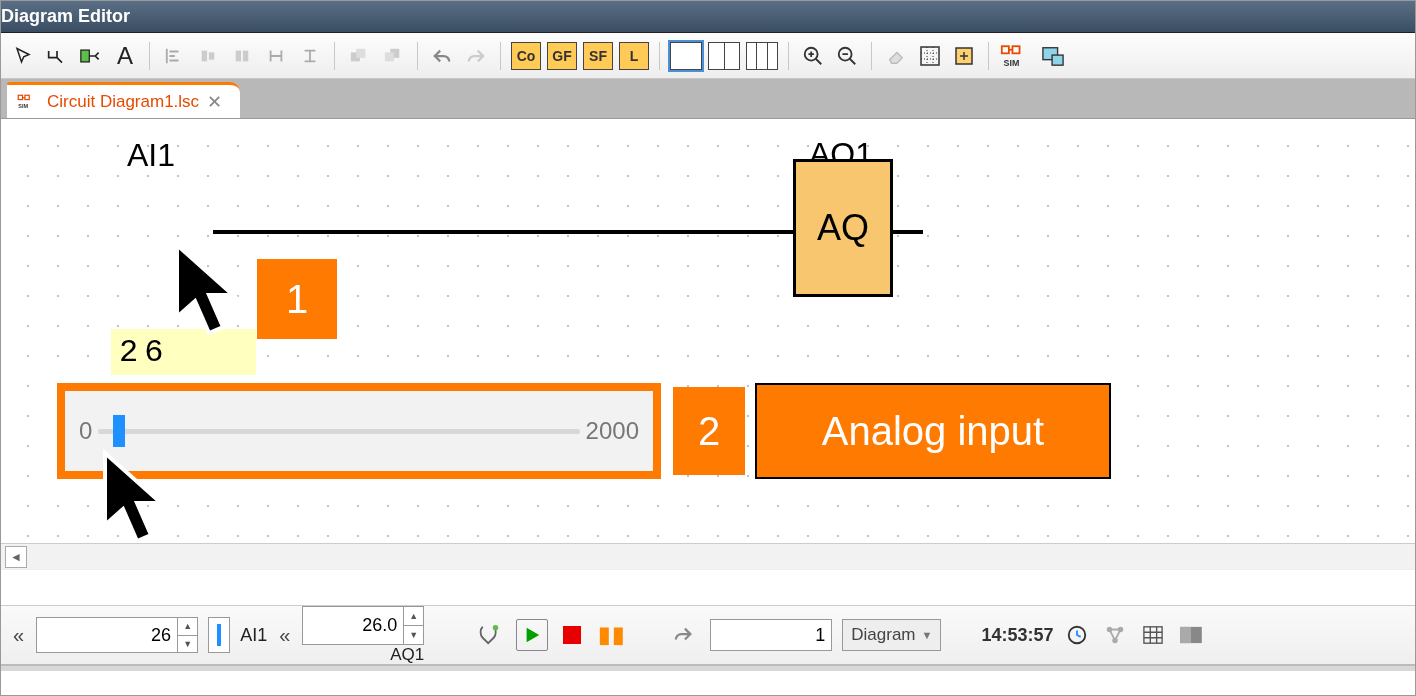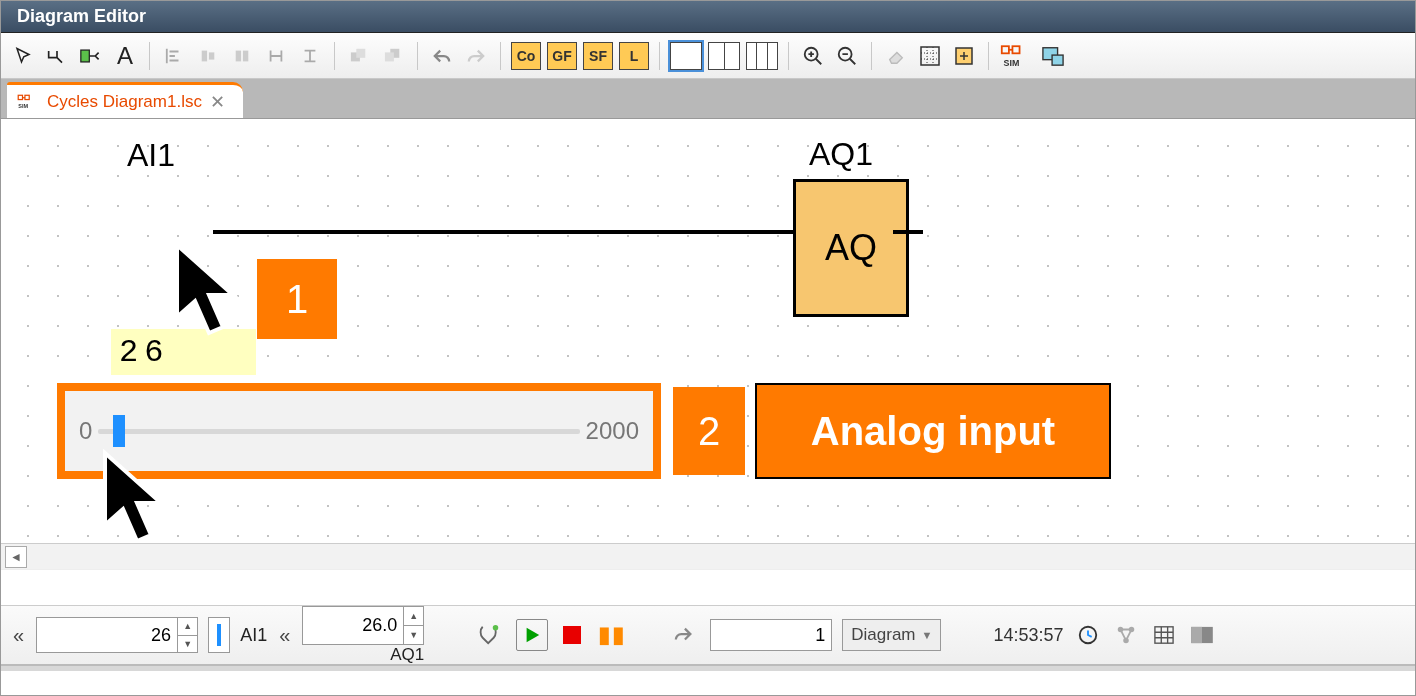--- a/index.html
+++ b/index.html
@@ -1,19 +1,19 @@
 <!DOCTYPE html>
 <html><head>
 <meta charset="utf-8">
 <style>
 * { margin: 0; padding: 0; box-sizing: border-box; font-family: "Segoe UI", Arial, sans-serif; }
 body { width: 1416px; height: 696px; background: #fff; overflow: hidden; border: 1px solid #999; }
 
 
-.titlebar { height: 32px; background: linear-gradient(#5a6f85, #3a4d63); color: #fff; display: flex; align-items: center; padding: 0 16px; font-size: 18px; font-weight: 600; border-bottom: 1px solid #222; }
+.titlebar { height: 32px; background: linear-gradient(#5a6f85, #3a4d63); color: #fff; display: flex; align-items: center; padding: 0 0; font-size: 18px; font-weight: 600; border-bottom: 1px solid #222; }
 
 
 .toolbar { height: 46px; background: linear-gradient(#fdfdfd, #eeeeee); border-bottom: 1px solid #c8c8c8; display: flex; align-items: center; padding: 0 6px; gap: 2px; }
 .tb-btn { width: 32px; height: 32px; display: flex; align-items: center; justify-content: center; border-radius: 2px; cursor: pointer; font-size: 18px; color: #444; }
 .tb-sep { width: 1px; height: 28px; background: #c8c8c8; margin: 0 6px; }
 .tb-code { width: 30px; height: 28px; display: flex; align-items: center; justify-content: center; background: #ffca55; border: 1.5px solid #444; font-size: 14px; font-weight: 600; color: #333; margin: 0 2px; cursor: pointer; }
 .tb-view { width: 32px; height: 28px; border: 1.5px solid #444; background: #fff; display: flex; cursor: pointer; margin: 0 2px; }
 .tb-view.selected { box-shadow: 0 0 0 2px #4a90d9; }
 .tb-view .pane { flex: 1; border-right: 1.5px solid #444; }
 .tb-view .pane:last-child { border-right: none; }
@@ -29,21 +29,21 @@
 .canvas-wrap { position: relative; width: 100%; height: 424px; background: #fff; overflow: hidden; }
 .dot-grid { position: absolute; inset: 0; background-image: radial-gradient(#c2c2c2 1px, transparent 1px); background-size: 30px 30px; background-position: 12px 12px; }
 .block { position: absolute; border: 3px solid #000; background: #f7c66f; display: flex; align-items: center; justify-content: center; font-size: 36px; font-family: Arial; }
 .block-label { position: absolute; font-size: 32px; color: #000; }
 .block-value { position: absolute; font-size: 32px; color: #000; background: #ffffc0; padding: 2px 8px; font-family:"Courier New",monospace;}
 .wire { position: absolute; height: 4px; background: #000; }
 .wire-out { position: absolute; height: 4px; background: #000; }
 
 .cursor-arrow { position: absolute; width: 70px; height: 90px; pointer-events:none; }
 .callout-num { position: absolute; background: #ff7a00; color: #fff; font-size: 40px; font-weight: 400; display: flex; align-items: center; justify-content: center; }
-.callout-text { position: absolute; background: #ff7a00; color: #fff; font-size: 40px; font-weight: 700; display: flex; align-items: center; justify-content: center; padding: 0 24px; }
+.callout-text { position: absolute; background: #ff7a00; color: #fff; font-size: 40px; font-weight: 400; display: flex; align-items: center; justify-content: center; padding: 0 24px; }
 .slider-box { position: absolute; border: 8px solid #ff7a00; background: #f2f2f2; display: flex; align-items: center; padding: 0 14px; gap: 6px; }
 .slider-track { flex: 1; height: 5px; background: #d8d8d8; position: relative; border-radius:2px;}
 .slider-thumb { position: absolute; top: -14px; width: 12px; height: 32px; background: #1e90ff; }
 .slider-label { font-size: 24px; color: #777; }
 
 
 .hscroll { height: 26px; background: #f2f2f2; border-top: 1px solid #ccc; display: flex; align-items: center; }
 .hscroll-btn { width: 22px; height: 22px; border: 1px solid #aaa; background: #fff; display: flex; align-items: center; justify-content: center; font-size: 12px; color: #666; margin-left:4px;}
 .hscroll-track { flex: 0 0 846px; height: 22px; background: #e7e7e7; border: 1px solid #ccc; margin: 0 2px; display:flex; align-items:center; justify-content:center; color:#888; font-size:10px; letter-spacing:2px;}
 
@@ -66,21 +66,21 @@
 .aq-field .sim-input{width:100px;}
 .aq-label{font-size:17px;color:#222;}
 .sim-btn { width:32px; height:32px; display:flex; align-items:center; justify-content:center; cursor:pointer; border-radius:2px;}
 .sim-btn.play svg{color:#00a000;}
 .sim-btn.stop{width:28px;height:28px;}
 .sim-btn.stop .sq{width:18px;height:18px;background:#e80000;}
 .sim-btn.pause{color:#ff8a00;font-size:22px;font-weight:900;letter-spacing:2px;}
 .cycles-field{display:flex;align-items:center;height:32px;border:1px solid #999;background:#fff;}
 .cycles-field .sim-input{width:120px;}
 .cycles-select{height:32px;border:1px solid #999;background:#eee;padding:0 8px;display:flex;align-items:center;gap:6px;cursor:pointer;color:#444;}
-.time{font-size:18px;font-weight:400;margin-left:12px;}
+.time{font-size:18px;font-weight:700;}
 .sim-icon{width:28px;height:28px;display:flex;align-items:center;justify-content:center;cursor:pointer;color:#555;}
 .bottom-line{height:6px;background:#d8d8d8;border-top:1px solid #bbb;}
 </style>
 </head>
 <body>
 
 <div class="titlebar">
   <span>Diagram Editor</span>
 </div>
 
@@ -241,35 +241,35 @@
 <div class="tabbar">
   <div class="tab">
     <span class="tab-icon">
       <svg width="22" height="16" viewBox="0 0 36 24">
         <rect x="2" y="1" width="7" height="7" fill="none" stroke="#e84a00" stroke-width="2"></rect>
         <rect x="13" y="1" width="7" height="7" fill="none" stroke="#e84a00" stroke-width="2"></rect>
         <path d="M9 5h4" stroke="#e84a00" stroke-width="2"></path>
         <text x="2" y="22" font-size="9" fill="#333" font-weight="600">SIM</text>
       </svg>
     </span>
-    <span>Cycles Diagram1.lsc</span>
+    <span>Circuit Diagram1.lsc</span>
     <span class="tab-close">✕</span>
   </div>
 </div>
 
 <div class="canvas-wrap">
   <div class="dot-grid"></div>
 
   <div class="block-label" style="left:126px; top:18px;">AI1</div>
   <div class="block-value" style="left:110px; top:210px; width:145px; height:46px; display:flex; align-items:center; letter-spacing:6px;">26</div>
 
   <div class="wire" style="left:212px; top:111px; width:580px;"></div>
 
   <div class="block-label" style="left:808px; top:17px;">AQ1</div>
-  <div class="block" style="left:792px; top:60px; width:116px; height:138px;">
+  <div class="block" style="left:792px; top:40px; width:100px; height:138px;">
     <span>AQ</span>
   </div>
   <div class="wire-out" style="left:892px; top:111px; width:30px;"></div>
 
   <div class="cursor-arrow" style="left:172px; top:122px;">
     <svg width="80" height="100" viewBox="0 0 40 50">
         <path d="M2 2l0 36 9-8 7 16 7-3-7-16 12 0z" fill="#000" stroke="#fff" stroke-width="2"></path>
       </svg>
   </div>
   <div class="callout-num" style="left:256px; top:140px; width:80px; height:80px;">1</div>

